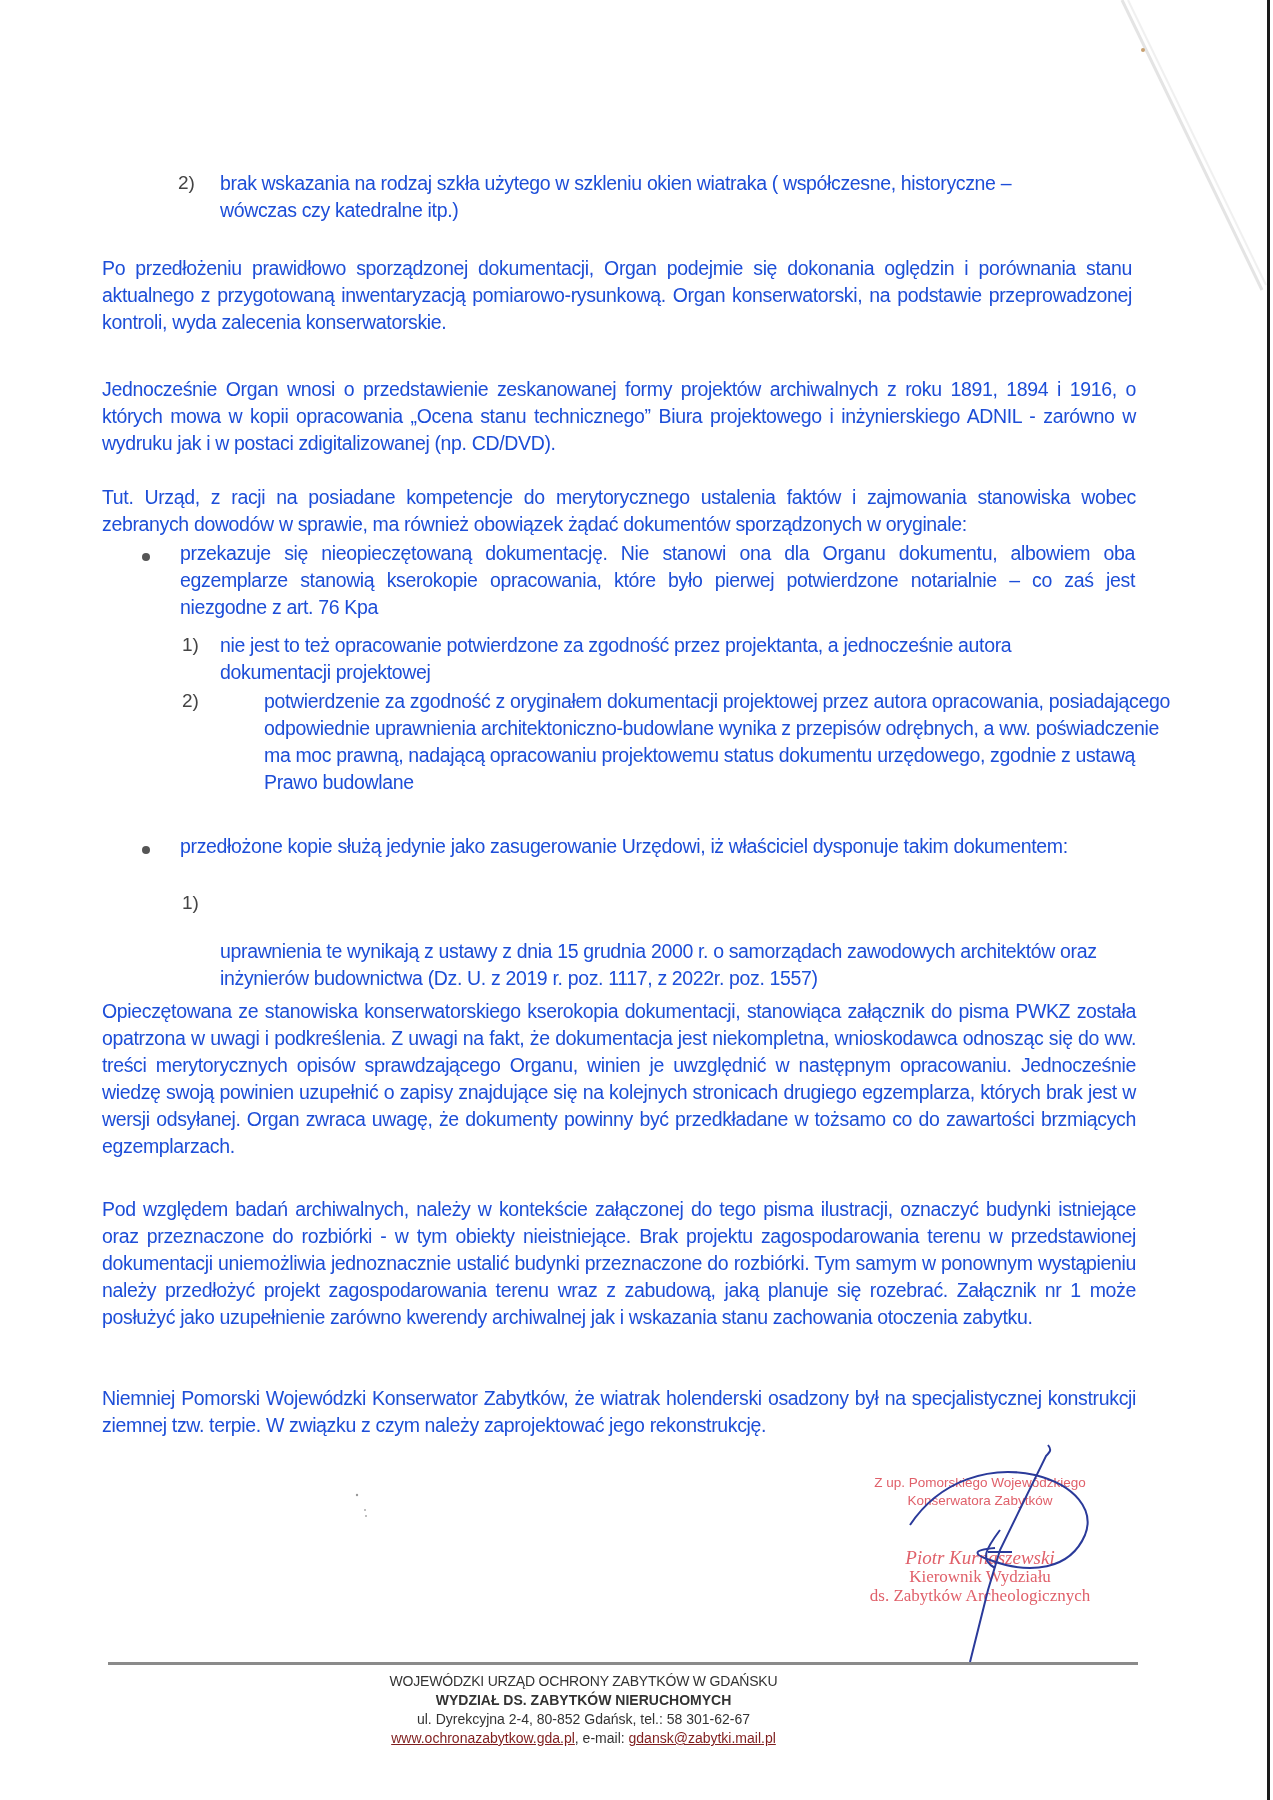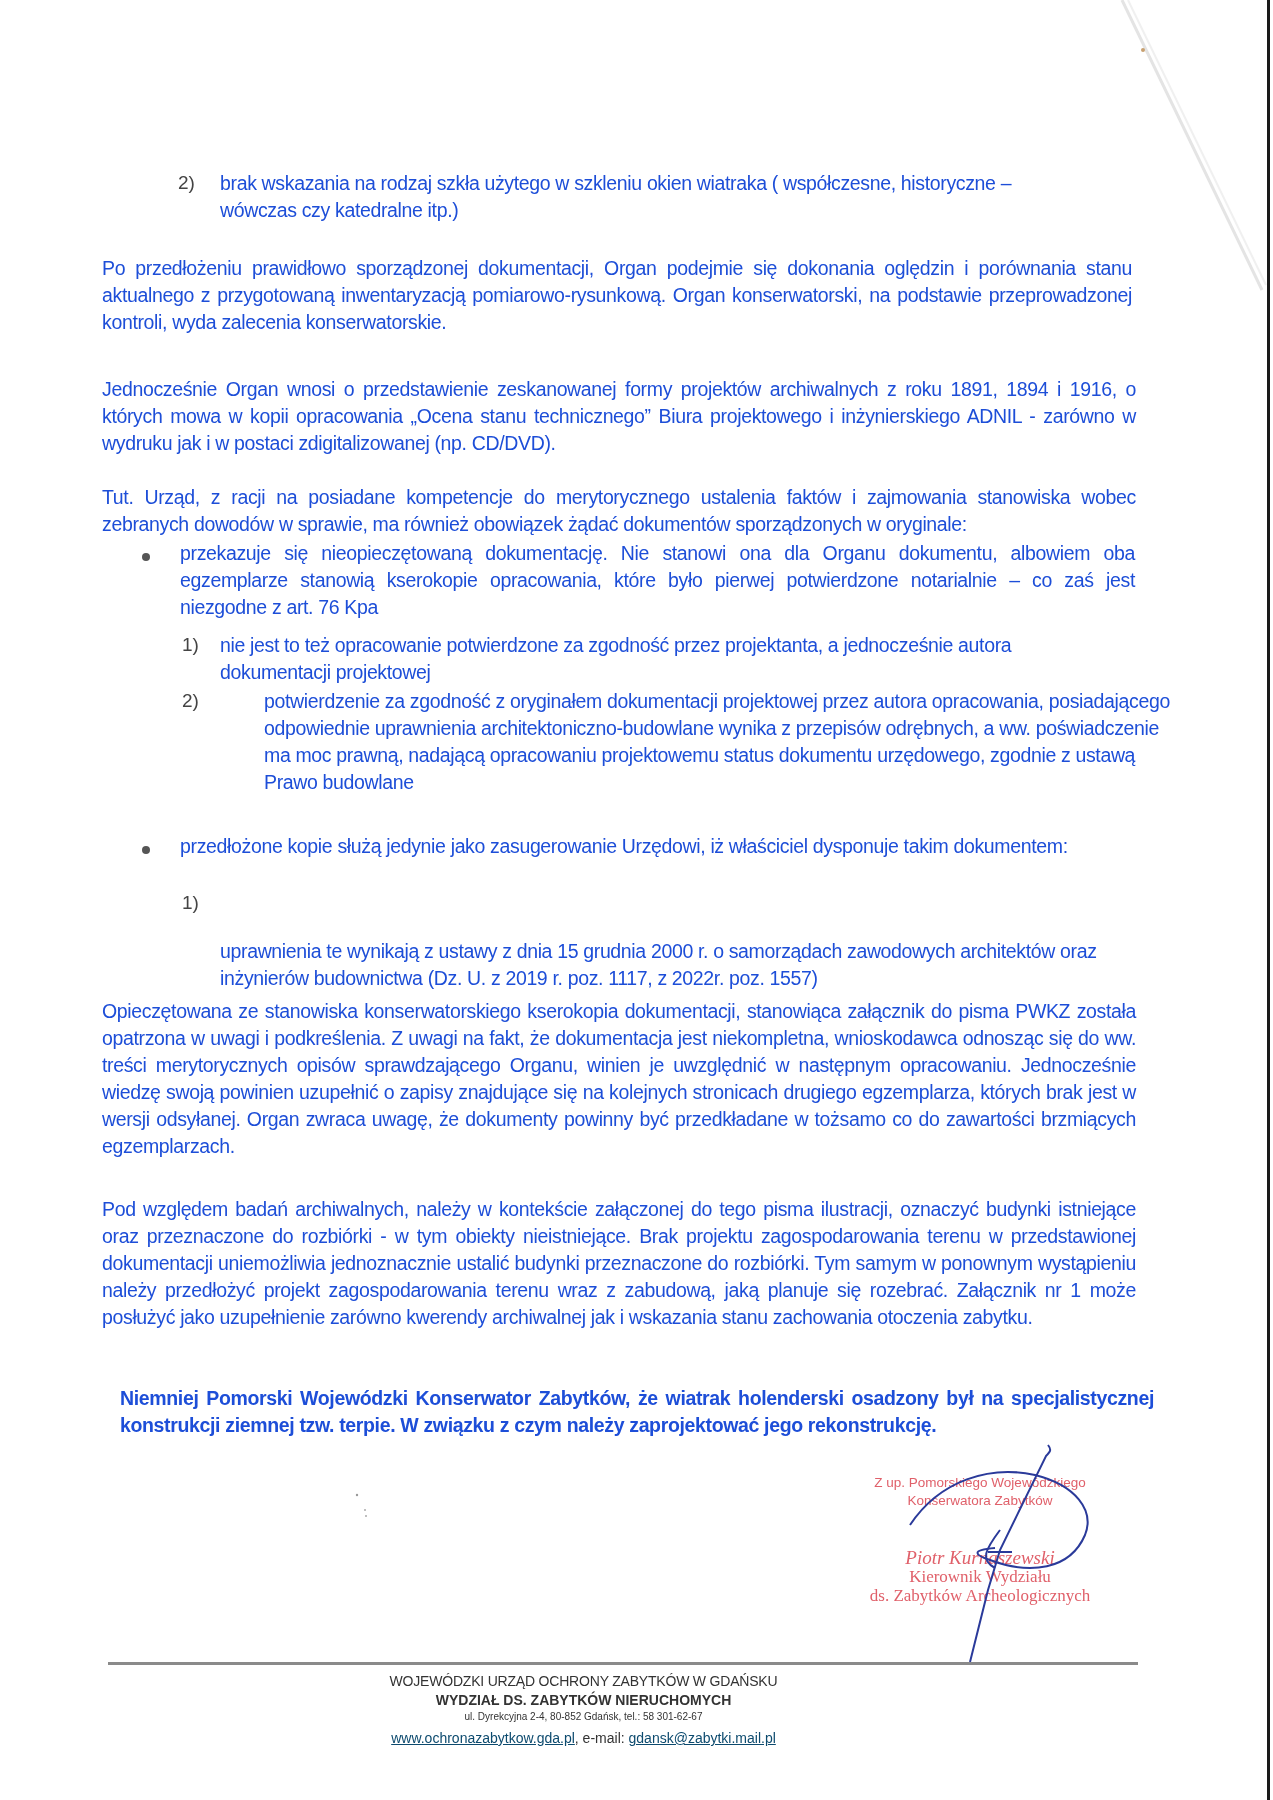--- a/index.html
+++ b/index.html
@@ -14,23 +14,23 @@
 
     .txt { position: absolute; font-size: 19.5px; line-height: 27px; color: #1d4ed8; letter-spacing: -0.35px; word-spacing: 0; }
     .just { text-align: justify; text-align-last: left; }
     .num { position: absolute; font-size: 19px; color: #444; }
     .bullet { position: absolute; width: 8px; height: 8px; border-radius: 50%; background: #555; }
 
     .footer-rule { position: absolute; left: 108px; top: 1662px; width: 1030px; height: 3px; background: #8a8a8a; }
     .footer { position: absolute; left: 0; width: 1167px; text-align: center; color: #333; }
     .f1 { top: 1673px; font-size: 14px; letter-spacing: -0.2px; }
     .f2 { top: 1692px; font-size: 14px; font-weight: bold; }
-    .f3 { top: 1711px; font-size: 10px; }
+    .f3 { top: 1711px; font-size: 14px; }
     .f4 { top: 1730px; font-size: 14px; }
-    .f4 a { color: #0c4a6e; text-decoration: underline; }
+    .f4 a { color: #7f1d1d; text-decoration: underline; }
 
     .stamp { position: absolute; color: #e0606a; text-align: center; }
     .stamp-sans { font-family: "Liberation Sans", sans-serif; font-size: 13.5px; line-height: 18px; }
     .stamp-serif { font-family: "Liberation Serif", serif; font-size: 17px; line-height: 19px; }
     .stamp-name { font-style: italic; font-size: 19px; }
     .sig { position: absolute; left: 880px; top: 1430px; width: 240px; height: 240px; }
   </style>
 </head>
 <body>
 
@@ -67,21 +67,21 @@
   <div class="bullet" style="left:142px; top:846px;"></div>
   <div class="txt just" style="left:180px; top:833px; width:955px;">przedłożone kopie służą jedynie jako zasugerowanie Urzędowi, iż właściciel dysponuje takim dokumentem:</div>
 
   <div class="num" style="left:182px; top:892px;">1)</div>
   <div class="txt" style="left:220px; top:890px; width:915px;margin-top:48px;">uprawnienia te wynikają z ustawy z dnia 15 grudnia 2000 r. o samorządach zawodowych architektów oraz inżynierów budownictwa (Dz. U. z 2019 r. poz. 1117, z 2022r. poz. 1557)</div>
 
   <div class="txt just" style="left:102px; top:998px; width:1034px;">Opieczętowana ze stanowiska konserwatorskiego kserokopia dokumentacji, stanowiąca załącznik do pisma PWKZ została opatrzona w uwagi i podkreślenia. Z uwagi na fakt, że dokumentacja jest niekompletna, wnioskodawca odnosząc się do ww. treści merytorycznych opisów sprawdzającego Organu, winien je uwzględnić w następnym opracowaniu. Jednocześnie wiedzę swoją powinien uzupełnić o zapisy znajdujące się na kolejnych stronicach drugiego egzemplarza, których brak jest w wersji odsyłanej. Organ zwraca uwagę, że dokumenty powinny być przedkładane w tożsamo co do zawartości brzmiących egzemplarzach.</div>
 
   <div class="txt just" style="left:102px; top:1196px; width:1034px;">Pod względem badań archiwalnych, należy w kontekście załączonej do tego pisma ilustracji, oznaczyć budynki istniejące oraz przeznaczone do rozbiórki - w tym obiekty nieistniejące. Brak projektu zagospodarowania terenu w przedstawionej dokumentacji uniemożliwia jednoznacznie ustalić budynki przeznaczone do rozbiórki. Tym samym w ponownym wystąpieniu należy przedłożyć projekt zagospodarowania terenu wraz z zabudową, jaką planuje się rozebrać. Załącznik nr 1 może posłużyć jako uzupełnienie zarówno kwerendy archiwalnej jak i wskazania stanu zachowania otoczenia zabytku.</div>
 
-  <div class="txt just" style="left:120px; top:1385px; width:1034px;font-weight:bold;">Niemniej Pomorski Wojewódzki Konserwator Zabytków, że wiatrak holenderski osadzony był na specjalistycznej konstrukcji ziemnej tzw. terpie. W związku z czym należy zaprojektować jego rekonstrukcję.</div>
+  <div class="txt just" style="left:102px; top:1385px; width:1034px;">Niemniej Pomorski Wojewódzki Konserwator Zabytków, że wiatrak holenderski osadzony był na specjalistycznej konstrukcji ziemnej tzw. terpie. W związku z czym należy zaprojektować jego rekonstrukcję.</div>
 
   <div class="stamp stamp-sans" style="left:840px; top:1474px; width:280px;">
     <div>Z up. Pomorskiego Wojewódzkiego</div>
     <div>Konserwatora Zabytków</div>
   </div>
   <div class="stamp stamp-serif" style="left:840px; top:1548px; width:280px;">
     <div class="stamp-name">Piotr Kurnaszewski</div>
     <div>Kierownik Wydziału</div>
     <div>ds. Zabytków Archeologicznych</div>
   </div>

